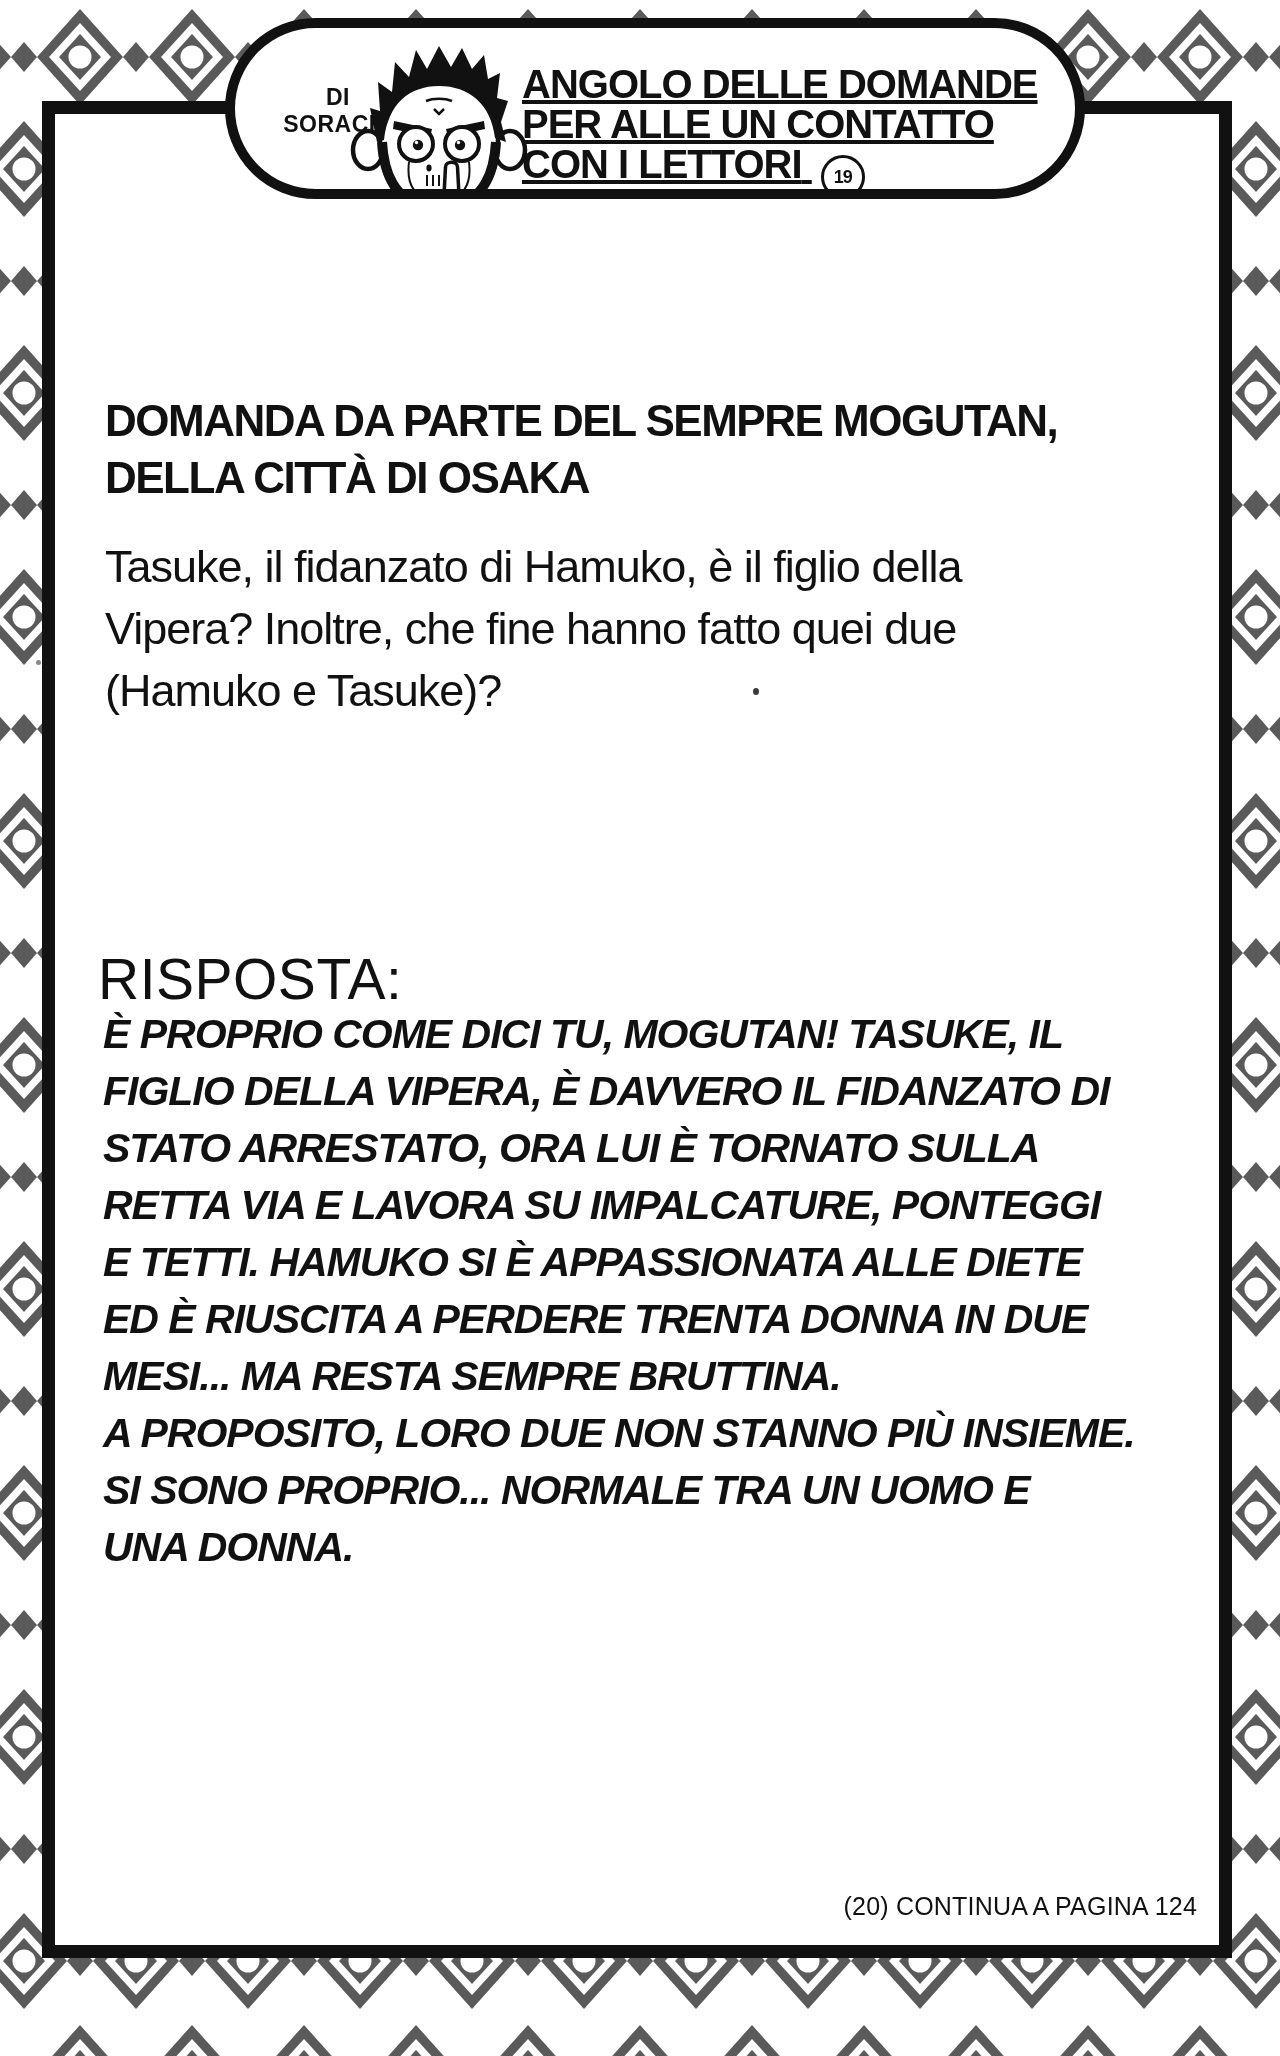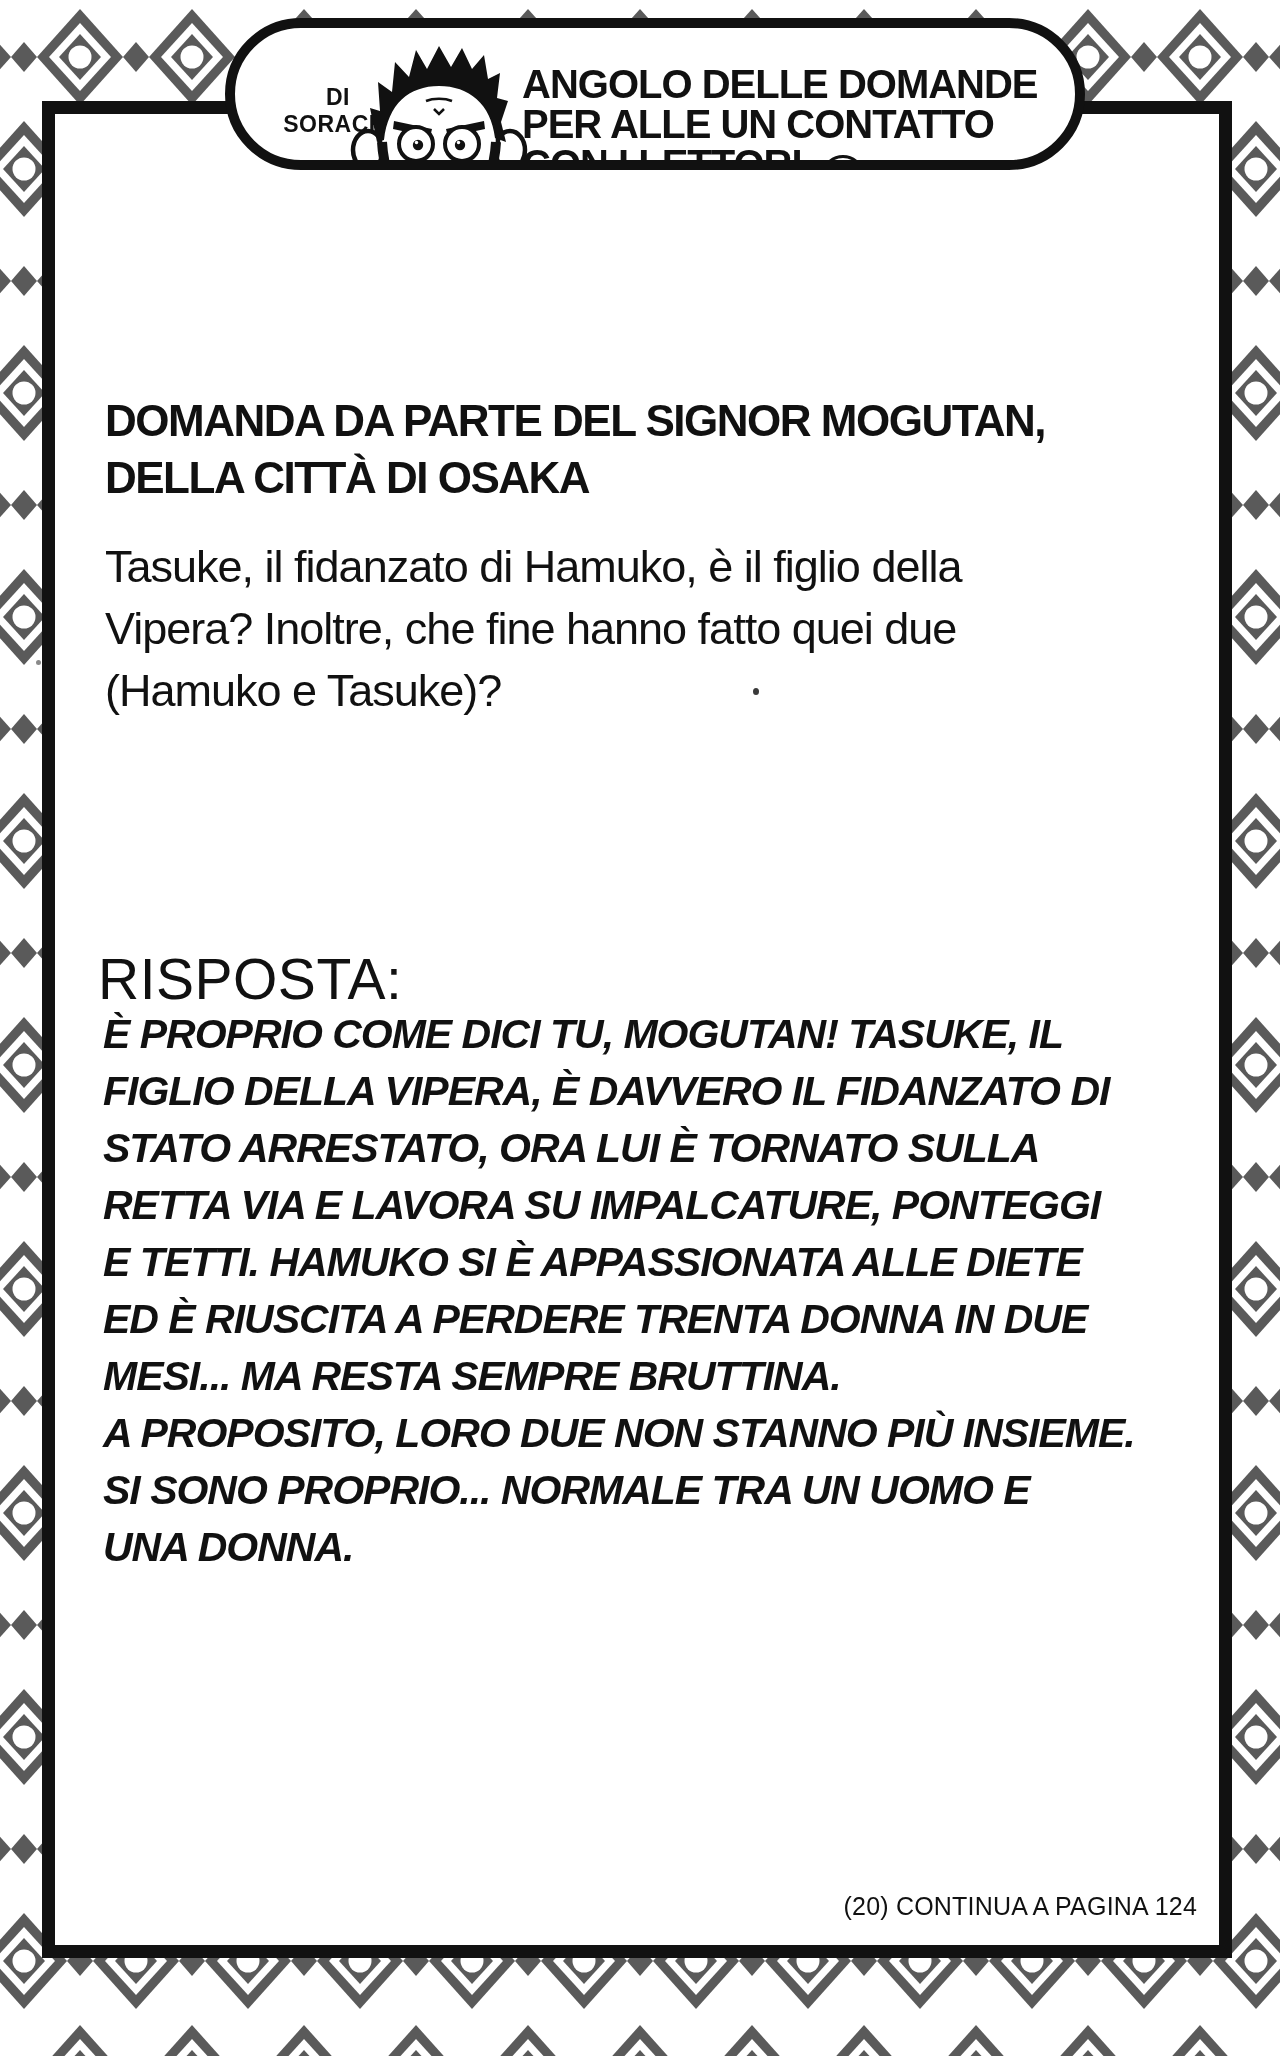--- a/index.html
+++ b/index.html
@@ -9,32 +9,32 @@
     -webkit-font-smoothing:antialiased;
   }
   .bg-svg{position:absolute;left:0;top:0;z-index:0;}
   
   .panel{
     position:absolute;left:42px;top:101px;width:1190px;height:1857px;
     background:#fff;border:13px solid #111;box-sizing:border-box;z-index:1;
   }
   
   .pill{
-    position:absolute;left:225px;top:18px;width:860px;height:152px;
+    position:absolute;left:225px;top:18px;width:860px;height:181px;
     background:#fff;border:10px solid #111;border-radius:110px;
     box-sizing:border-box;z-index:3;overflow:hidden;
   }
   .credit{
     position:absolute;left:28px;top:56px;width:150px;text-align:center;
     font-weight:700;font-size:23px;line-height:27px;letter-spacing:.5px;
   }
   .mascot{position:absolute;left:103px;top:10px;width:202px;height:178px;}
   .pill-title{
     position:absolute;left:287px;top:36px;
-    font-weight:700;font-size:40px;line-height:40px;letter-spacing:-1px;white-space:nowrap;
+    font-weight:700;font-size:40px;line-height:40px;letter-spacing:-1px;white-space:nowrap;text-decoration:underline;
   }
   .issue-badge{
     display:inline-flex;align-items:center;justify-content:center;
     width:38px;height:38px;border:3.5px solid #111;border-radius:50%;
     font-size:18px;font-weight:700;margin-left:9px;transform:translateY(5px);
     letter-spacing:-1px;
   }
   
   .q-heading{
     position:absolute;left:105px;top:392px;z-index:2;
@@ -140,21 +140,21 @@
       <div>ANGOLO DELLE DOMANDE</div>
       <div>PER ALLE UN CONTATTO</div>
       <div>
         <span>CON I LETTORI</span>
         <span class="issue-badge">19</span>
       </div>
     </div>
   </div>
 
   <div class="q-heading">
-    <div>DOMANDA DA PARTE DEL SIGNOR MOGUTAN,</div>
+    <div>DOMANDA DA PARTE DEL SEMPRE MOGUTAN,</div>
     <div>DELLA CITTÀ DI OSAKA</div>
   </div>
 
   <div class="q-text">
     <div>Tasuke, il fidanzato di Hamuko, è il figlio della</div>
     <div>Vipera? Inoltre, che fine hanno fatto quei due</div>
     <div>(Hamuko e Tasuke)?</div>
   </div>
 
   <div class="scan-dot dot-a"></div>

